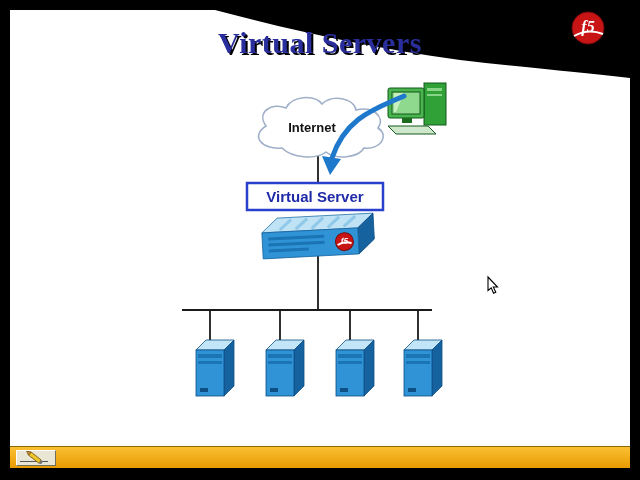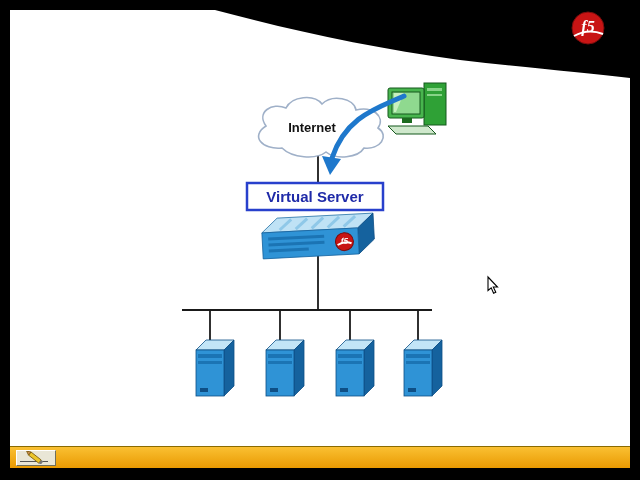--- a/index.html
+++ b/index.html
@@ -53,20 +53,21 @@
 </head>
 <body>
 
 <div class="frame">
   <div class="slide">
 
     <svg class="swoosh" width="620" height="80" viewBox="0 0 620 80">
       <path d="M 205 0 C 280 20, 360 38, 450 50 C 520 58, 575 63, 620 68 L 620 0 Z" fill="#000"></path>
     </svg>
 
+    <div class="title">Virtual Servers</div>
 
     <svg class="logo-svg" width="48" height="44" viewBox="0 0 48 44">
       <circle class="f5-ball" cx="22" cy="18" r="16"></circle>
       <path class="f5-swoosh" d="M 8 26 Q 22 18 37 24"></path>
       <text class="f5-text" x="22" y="22" text-anchor="middle">f5</text>
     </svg>
 
     <svg class="diagram" width="620" height="436" viewBox="0 0 620 436">
       <defs>
         <g id="server-shape">

